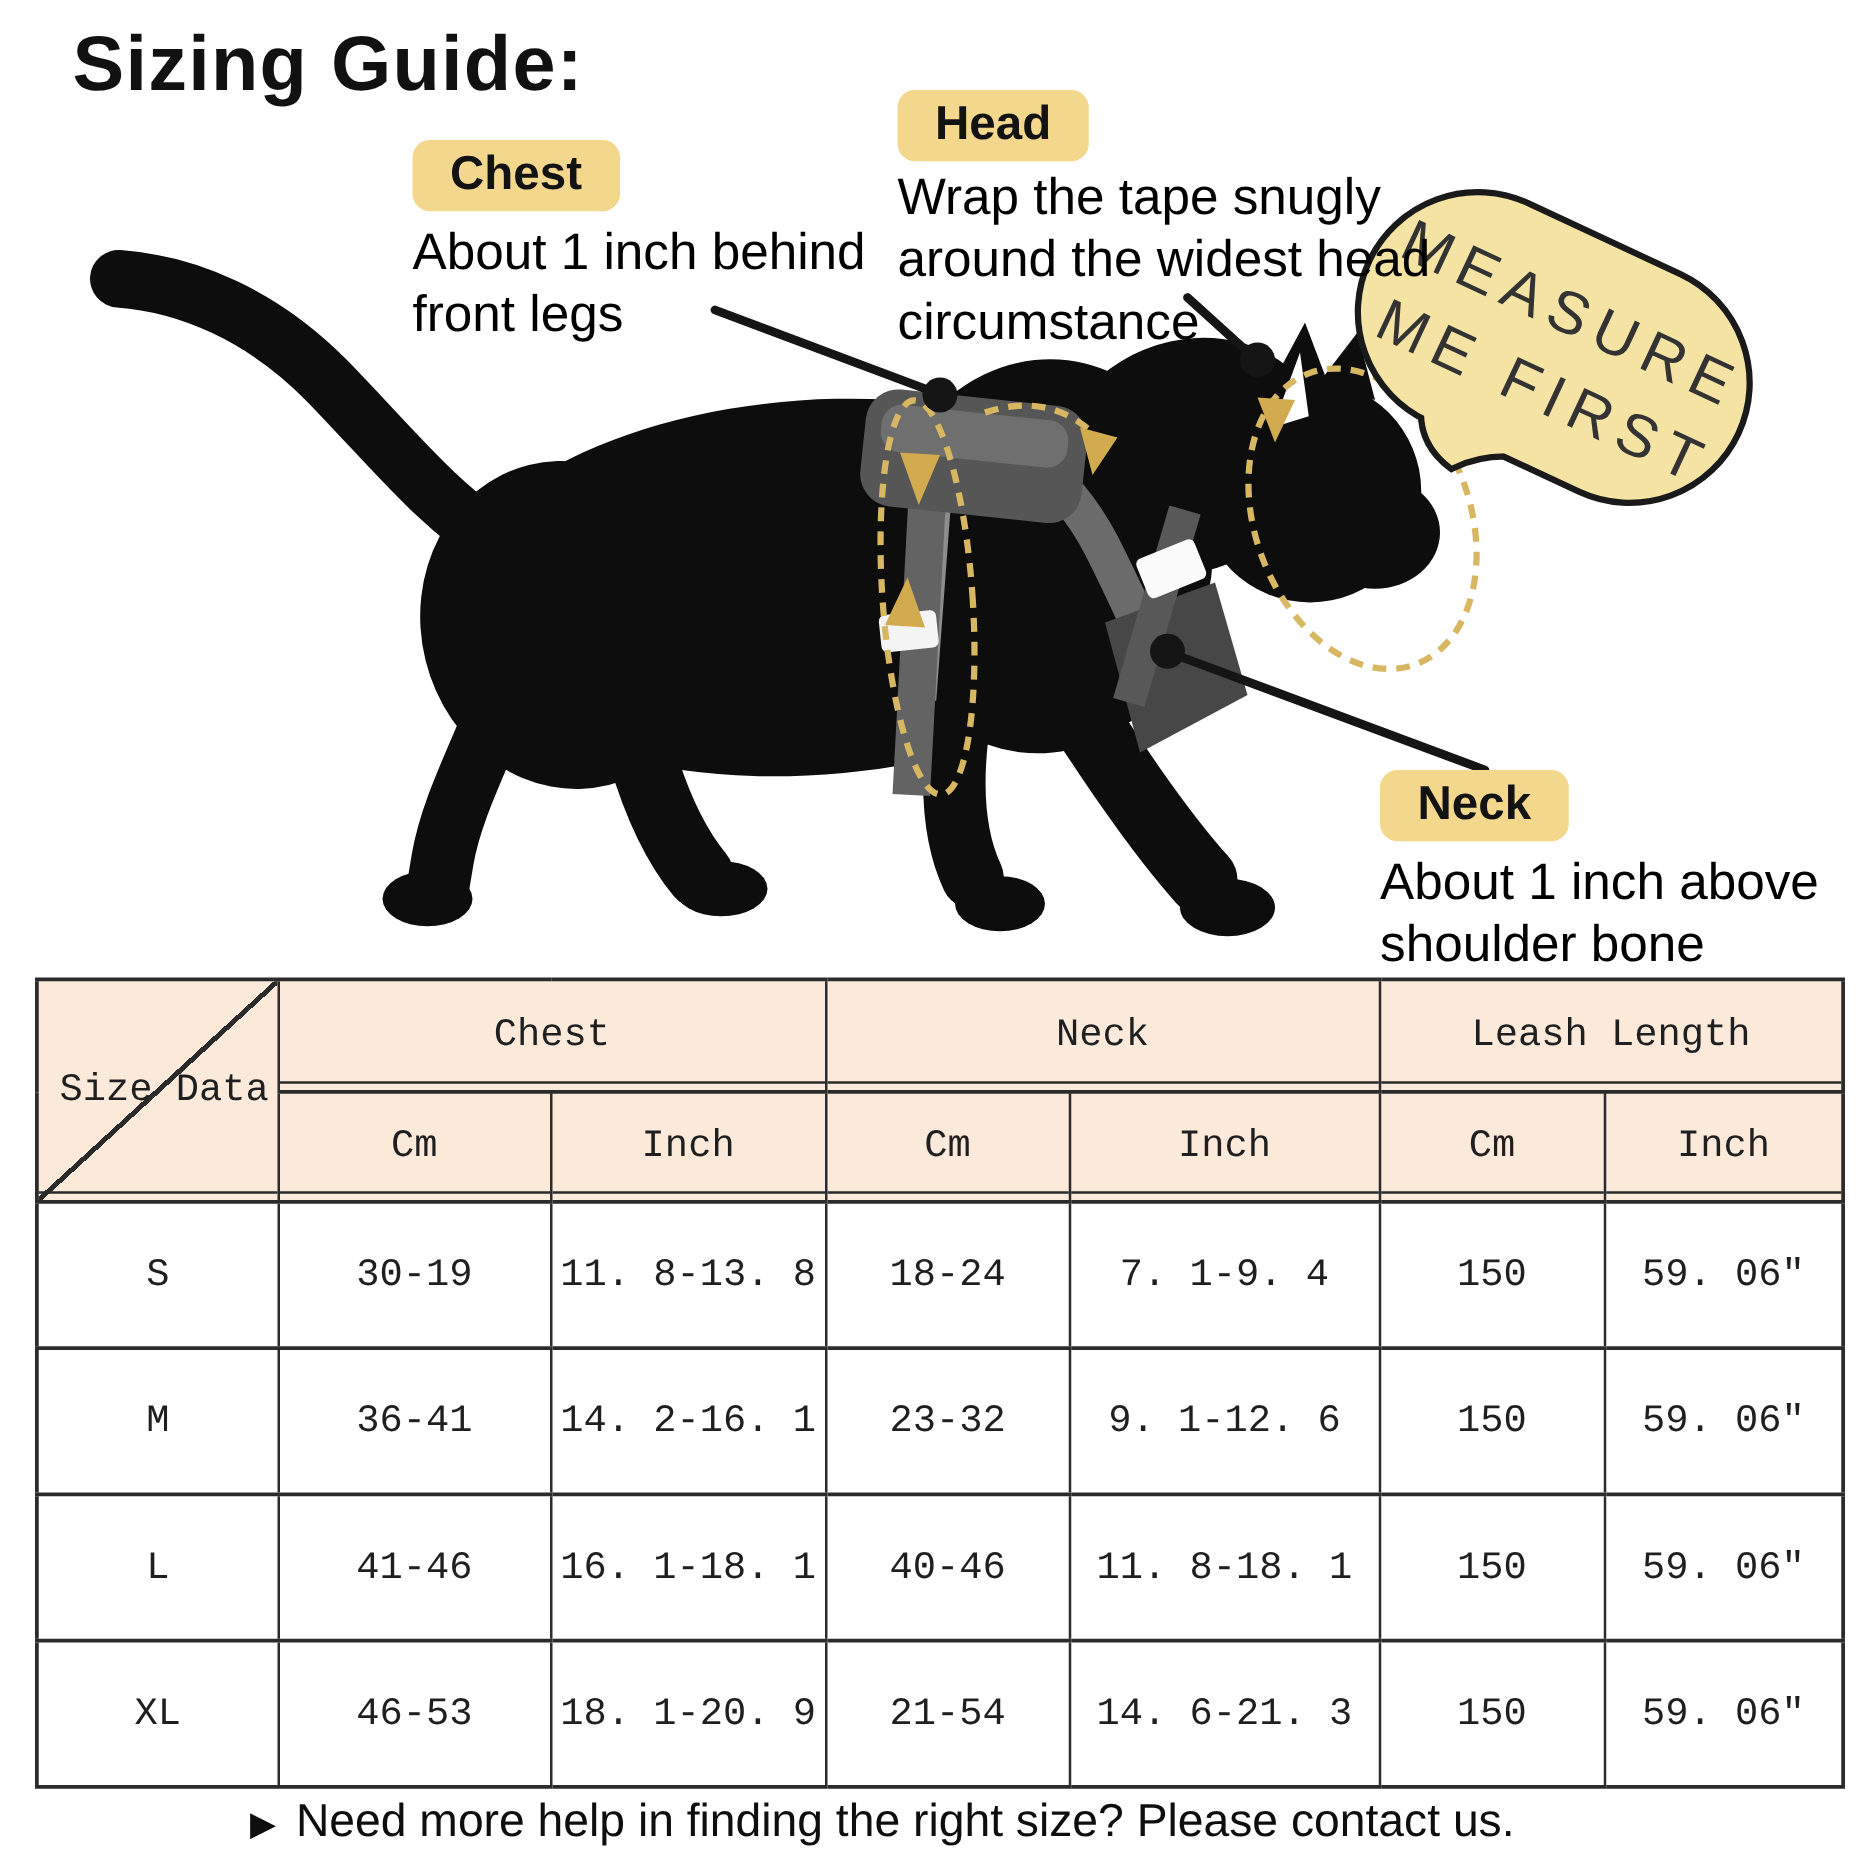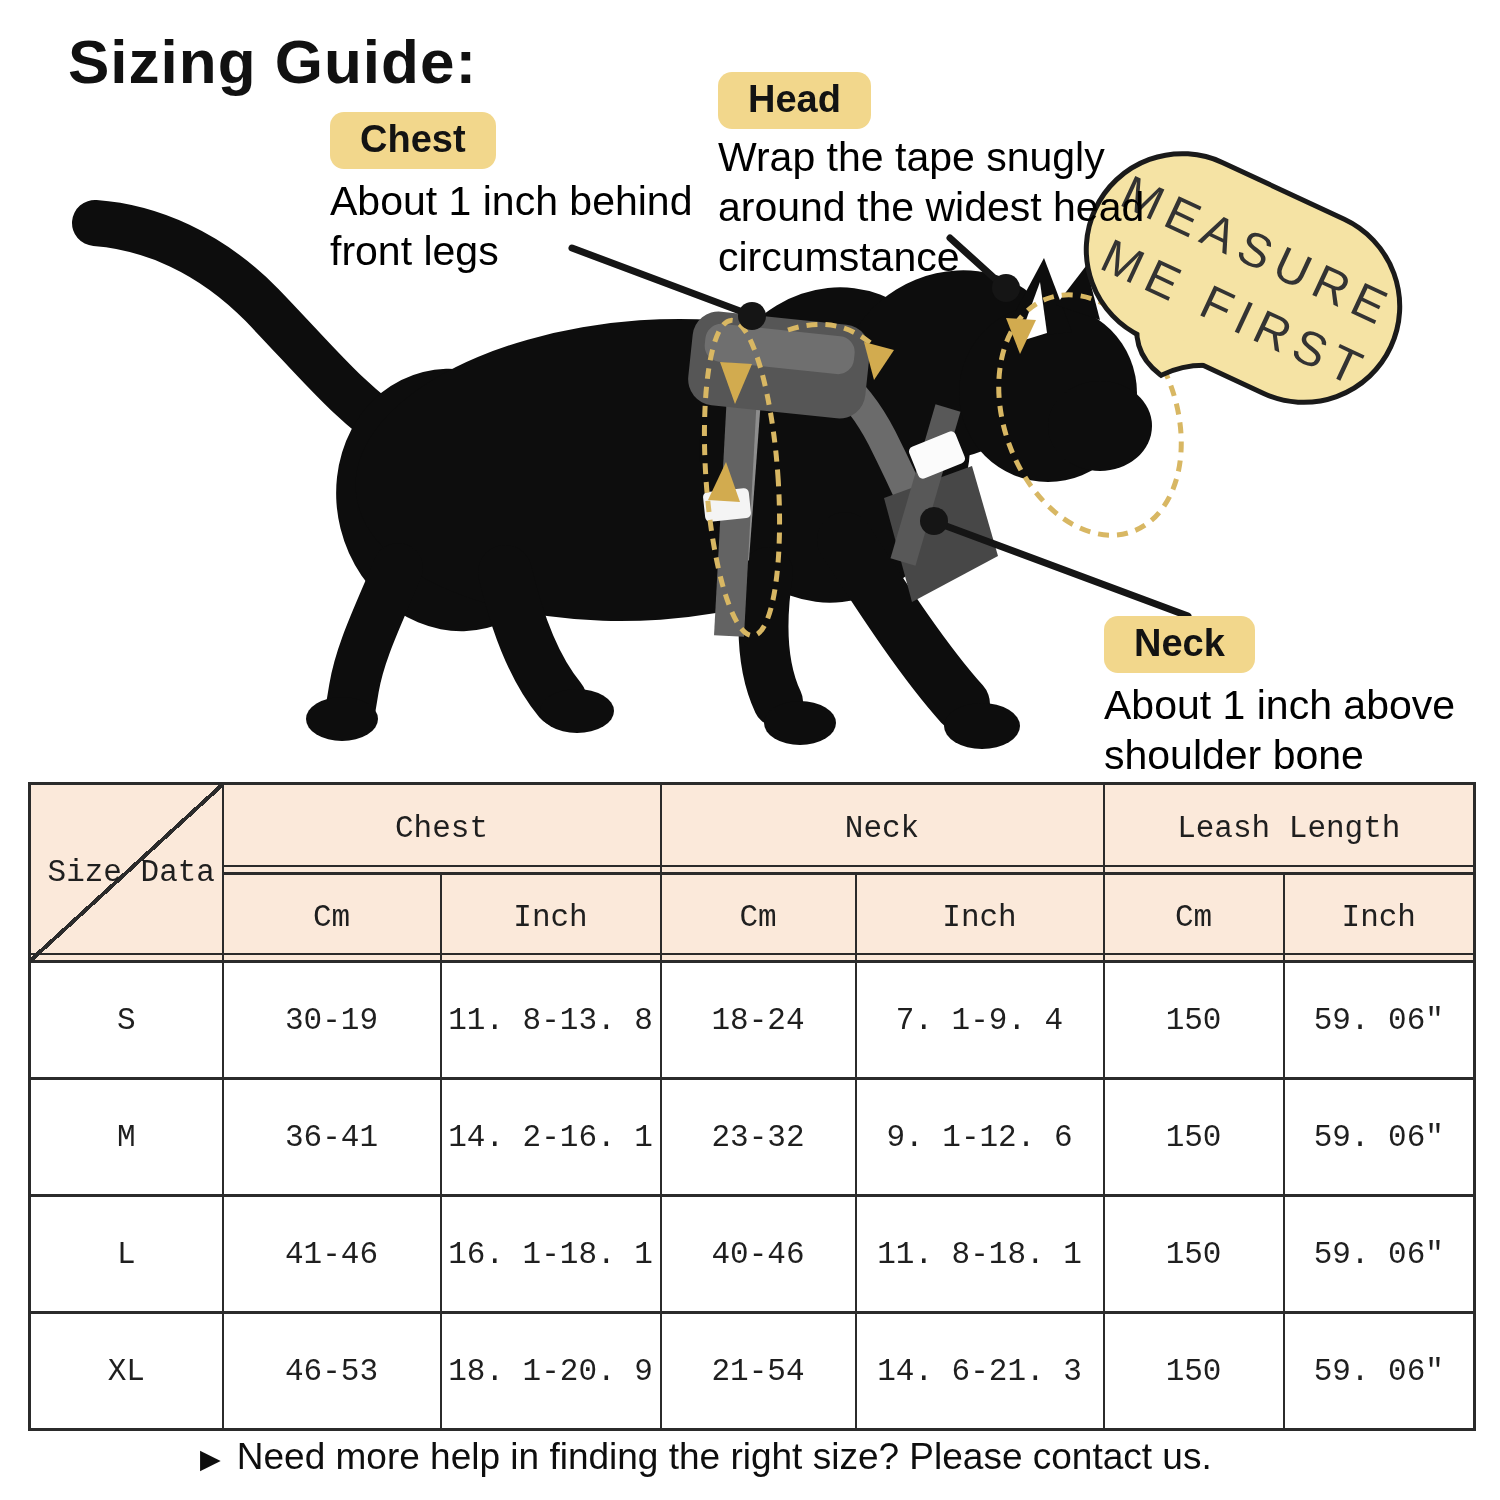--- a/index.html
+++ b/index.html
@@ -12,21 +12,21 @@
     --gold-dark:#d2ab4f;
     --harness:#5f5f5f;
   }
   html,body{margin:0;padding:0;}
   body{
     width:1500px;height:1500px;position:relative;background:#ffffff;
     font-family:"Liberation Sans",sans-serif;overflow:hidden;
   }
   .illo{position:absolute;left:0;top:0;width:1500px;height:775px;}
   .page-title{
-    position:absolute;left:56px;top:14px;margin:12px;
+    position:absolute;left:56px;top:14px;margin:2px;
     font-size:62px;font-weight:bold;color:var(--ink);letter-spacing:1px;
   }
   .tag{
     position:absolute;display:inline-block;
     background:var(--tag-yellow);color:#131313;
     font-weight:bold;font-size:38px;line-height:1;
     padding:8px 30px 11px;border-radius:14px;
   }
   .desc{
     position:absolute;font-size:41px;line-height:1.22;color:#000000;

